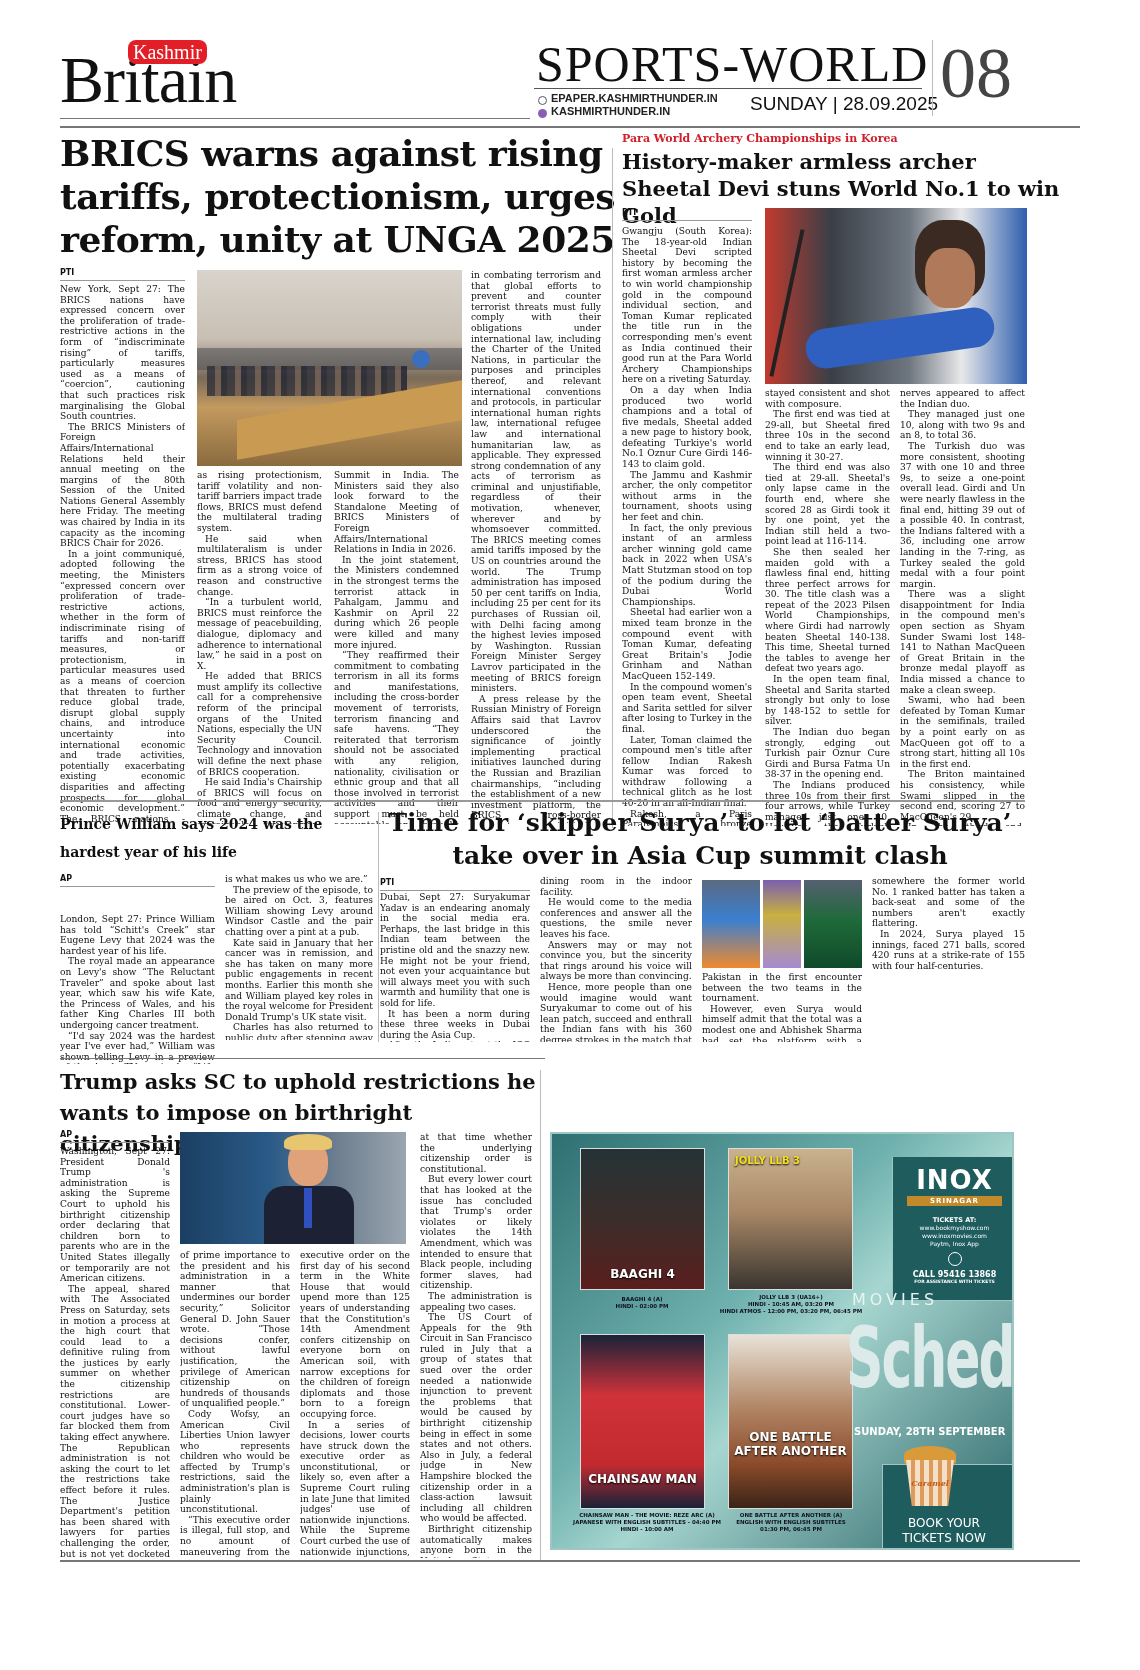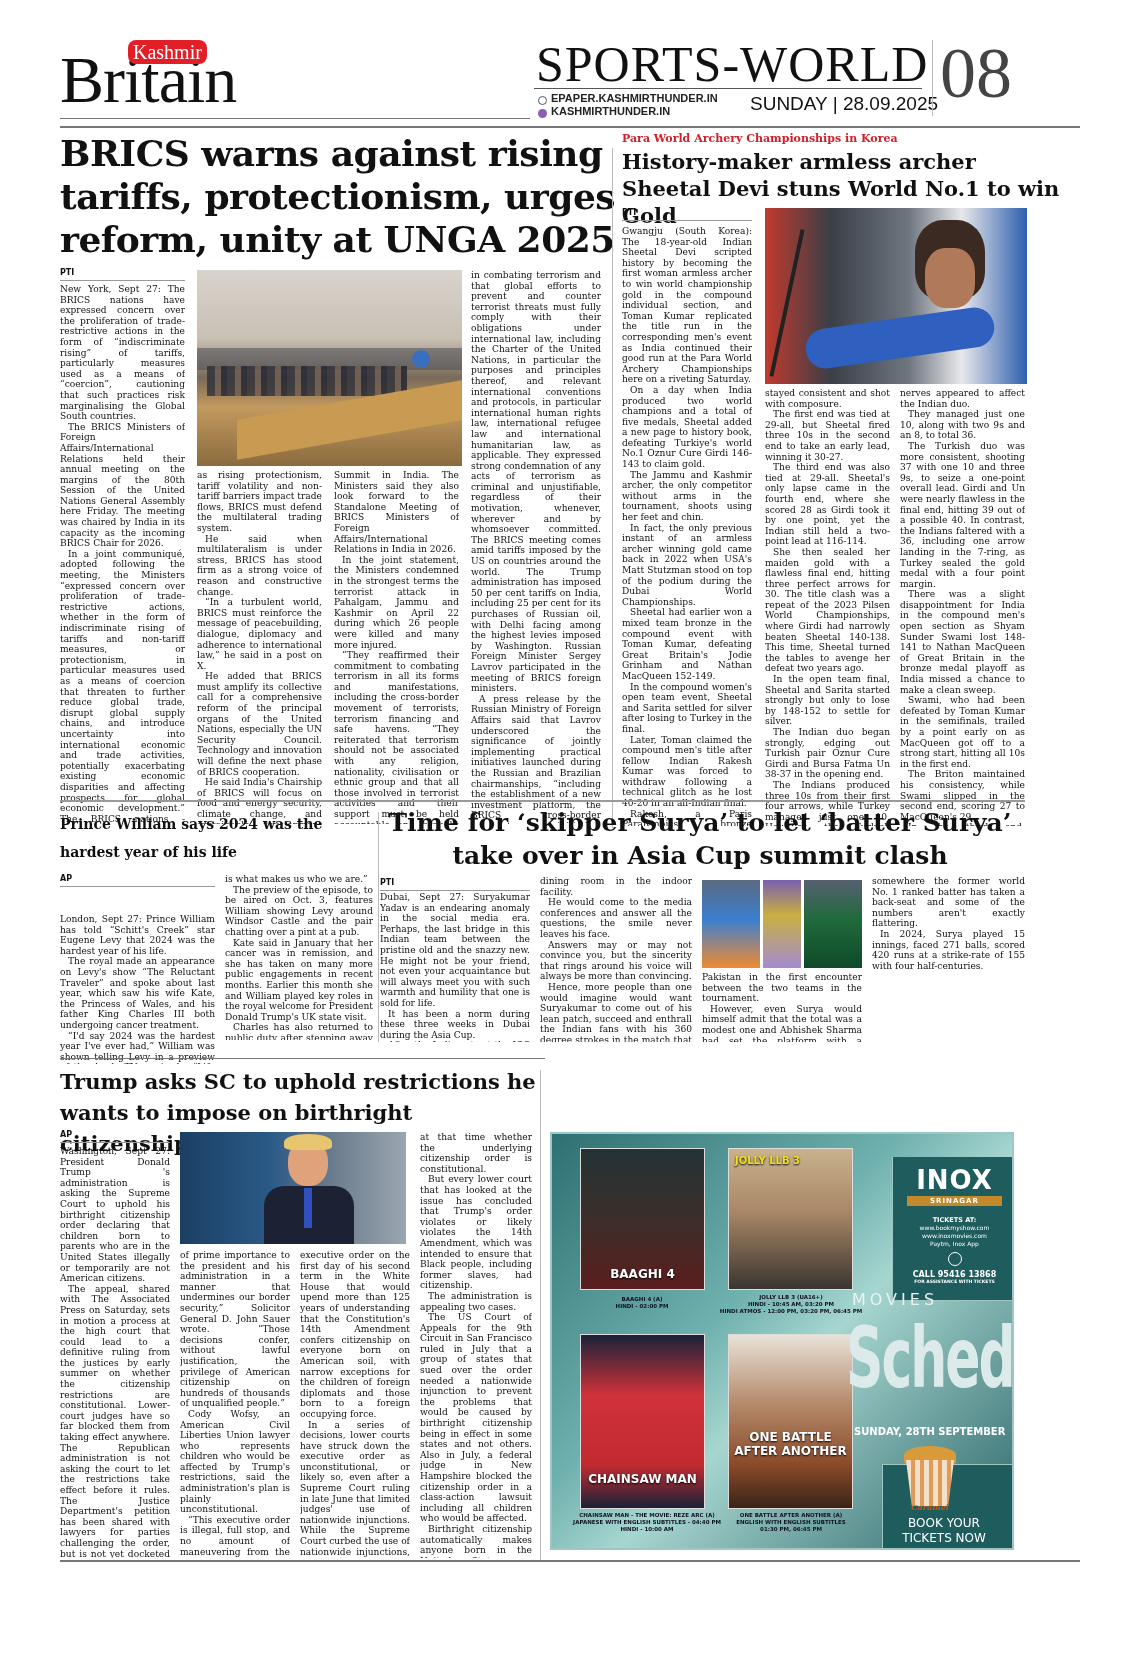--- a/index.html
+++ b/index.html
@@ -304,18 +304,18 @@
   </div>
 
   <div class="movies-word">MOVIES</div>
   <div class="schedule-word">Schedule</div>
   <div class="ad-date">SUNDAY, 28TH SEPTEMBER</div>
 
   <div class="book-box"></div>
   <div class="popcorn">
     <div style="position:absolute;left:4px;top:0;width:52px;height:18px;border-radius:50% 50% 10% 10%;background:#d99a3a;"></div>
     <div style="position:absolute;left:6px;top:14px;width:48px;height:46px;background:repeating-linear-gradient(90deg,#f2e0c8 0 5px,#e09a5a 5px 9px);clip-path:polygon(0 0,100% 0,88% 100%,12% 100%);"></div>
-    <div style="position:absolute;left:10px;top:32px;width:40px;text-align:center;font-family:'DejaVu Serif',serif;font-style:italic;font-size:8px;color:#c25a1a;font-weight:bold;margin-top:24px;">Caramel</div>
+    <div style="position:absolute;left:10px;top:32px;width:40px;text-align:center;font-family:'DejaVu Serif',serif;font-style:italic;font-size:8px;color:#c25a1a;font-weight:bold;">Caramel</div>
   </div>
   <div class="book-text">BOOK YOUR TICKETS NOW</div>
 </div>
 
 <div class="bottom-rule"></div>
 
 </body></html>

